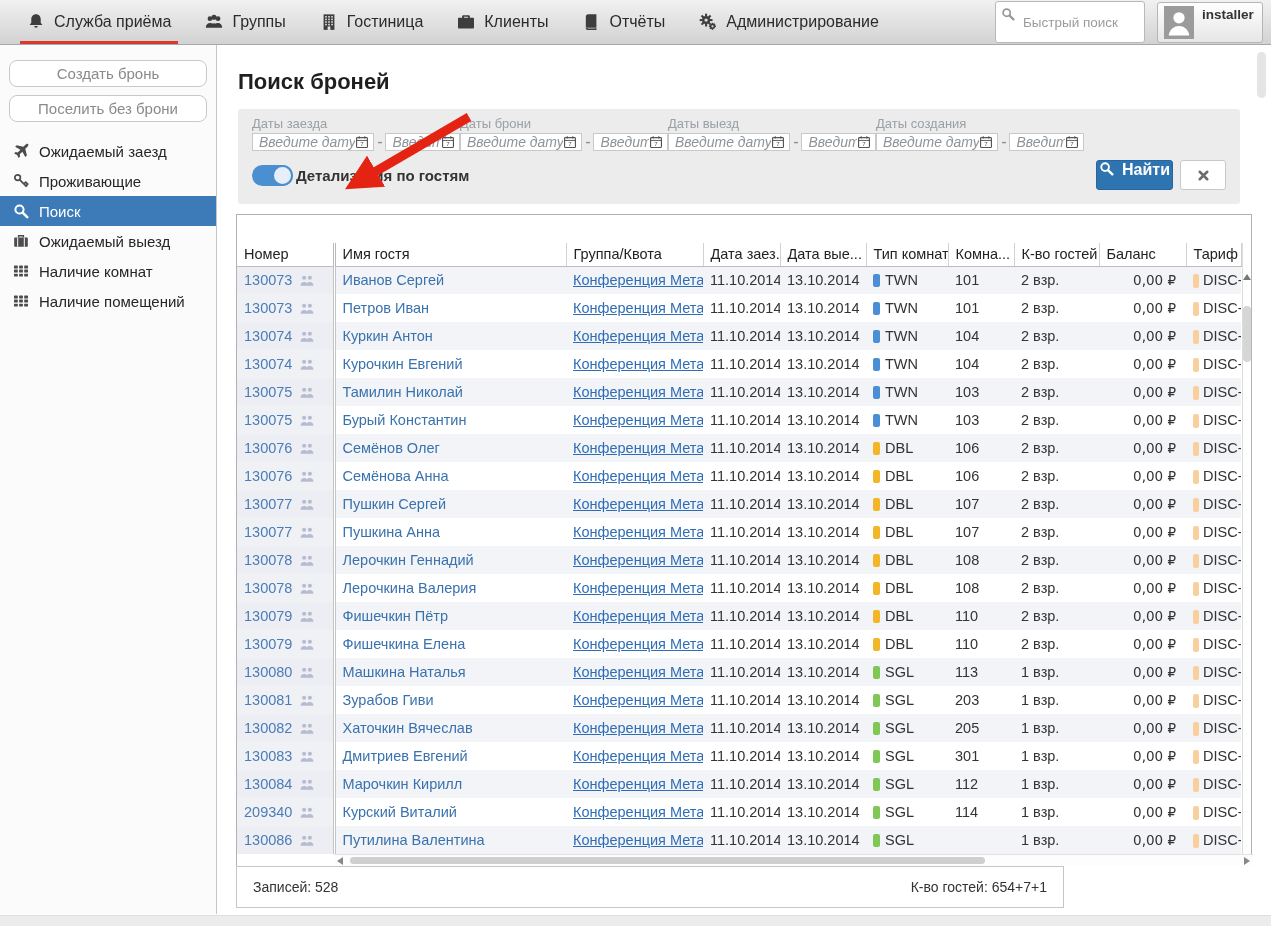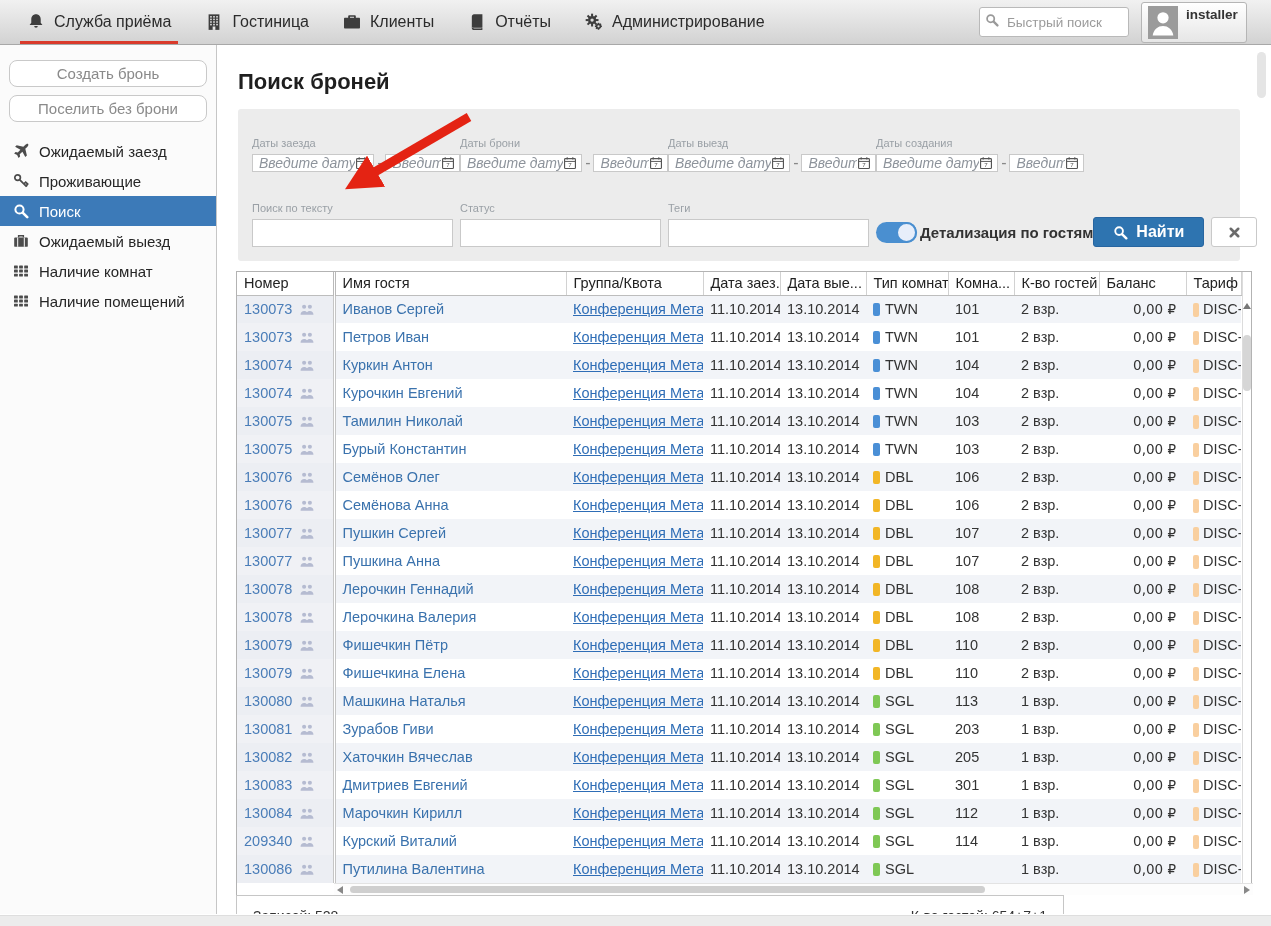--- a/index.html
+++ b/index.html
@@ -3,29 +3,29 @@
 <meta charset="utf-8">
 <style>
   * { margin:0; padding:0; box-sizing:border-box; }
   html,body { width:1271px; height:926px; overflow:hidden; background:#fff;
     font-family:"Liberation Sans","DejaVu Sans",sans-serif; }
   body { position:relative; }
 
   
   .topnav { display:flex; align-items:stretch; height:45px;
     background:linear-gradient(#f1f1f1,#d2d2d2); border-bottom:1px solid #a8a8a8;
-    padding:0 24px 0 10px; }
+    padding:0 8px 0 10px; }
   .nav-item { display:flex; align-items:center; gap:9px; padding:0 17px;
     position:relative; font-size:16px; color:#2b2b2b; cursor:pointer; white-space:nowrap; }
   .nav-item.active::after { content:''; position:absolute; left:10px; right:10px;
     bottom:0; height:3px; background:#d93a2b; }
   .icn { display:inline-flex; }
   .nav-item .icn svg { width:18px; height:18px; color:#3d3d3d; }
   .quick-search { margin-left:auto; align-self:center; position:relative; margin-right:12px; }
-  .quick-search input { width:150px; height:30px; border:1px solid #b9b9b9; border-radius:3px;
+  .quick-search input { width:150px; height:42px; border:1px solid #b9b9b9; border-radius:3px;
     padding:0 6px 0 27px; font-size:13.5px; color:#444; background:#fff; font-family:inherit; }
   .quick-search input::placeholder { color:#9b9b9b; }
   .qs-icon { position:absolute; left:6px; top:6px; width:14px; height:14px; color:#9a9a9a; }
   .qs-icon svg { width:14px; height:14px; }
   .user-chip { align-self:center; display:flex; align-items:flex-start; gap:8px;
     width:106px; height:41px; background:linear-gradient(#ffffff,#e6e6e6);
     border:1px solid #b5b5b5; border-radius:3px; padding:3px 6px; cursor:pointer; }
   .avatar { width:30px; height:33px; background:#9b9b9b; flex-shrink:0; }
   .avatar svg { width:30px; height:33px; }
   .user-name { font-weight:bold; font-size:13.5px; color:#333; margin-top:1px; }
@@ -45,55 +45,55 @@
   .sb-item.active .icn svg { color:#fff; }
 
   .main { flex:1; position:relative; background:#fff; overflow:hidden; }
   .page-title { margin:24px 0 0 21px; font-size:22px; font-weight:bold; color:#1f1f1f; }
 
   
   .filter-panel { margin:14px 0 0 21px; width:1002px; background:#ececec; border-radius:3px;
     padding:7px 14px 14px 14px; position:relative; }
   .f-row1 { display:flex; }
   .fg { width:208px; }
-  .fg-label { font-size:11px; color:#9aa0a6; margin-bottom:3px; height:14px;margin-top:21px; }
+  .fg-label { font-size:13px; color:#9aa0a6; margin-bottom:3px; height:14px; }
   .date-pair { display:flex; align-items:center; }
   .date-box { display:flex; align-items:center; background:#fff; border:1px solid #c9c9c9;
     height:18px; padding:0 4px 0 6px; }
   .date-box input { border:none; outline:none; width:100%; font-size:14px; font-style:italic;
     color:#555; background:transparent; font-family:inherit; }
   .date-box input::placeholder { color:#8d939b; font-style:italic; }
   .date-box .icn svg { width:14px; height:14px; color:#555; }
   .db-from { width:123px; }
   .db-to { width:75px; }
   .dash { margin:0 3px; color:#888; }
   .f-row2 { display:flex; margin-top:9px; align-items:flex-end; }
   .text-input { width:201px; height:28px; border:1px solid #c9c9c9; font-size:14px;
     padding:0 6px; font-family:inherit; background:#fff; }
   .toggle-wrap { display:flex; align-items:center; margin-bottom:4px; }
   .toggle { width:41px; height:21px; border-radius:11px; background:#4a8fd0;
     position:relative; cursor:pointer; flex-shrink:0; }
   .toggle-knob { position:absolute; right:0; top:0; width:21px; height:21px; border-radius:50%;
     background:#e7eefa; border:2px solid #4a8fd0; }
   .toggle-label { font-size:15px; color:#333; font-weight:bold; margin-left:3px; white-space:nowrap; }
   .f-actions { margin-left:auto; display:flex; gap:7px; margin-bottom:0; }
-  .btn-find { height:30px; padding:0 19px; background:#2e74b0; border:1px solid #2765a0;
-    border-radius:3px; color:#fff; font-size:16px; display:flex; align-items:center; gap:8px;
+  .btn-find { height:30px; padding:0 2px; background:#2e74b0; border:1px solid #2765a0;
+    border-radius:3px; color:#fff; font-size:16px; display:flex; align-items:flex-start; gap:8px;
     cursor:pointer; font-family:inherit; font-weight:bold; }
   .btn-find .icn svg { width:15px; height:15px; color:#fff; }
   .btn-clear { width:46px; height:30px; background:#fff; border:1px solid #c9c9c9;
     border-radius:3px; display:flex; align-items:center; justify-content:center; cursor:pointer; }
   .btn-clear svg { width:13px; height:13px; }
 
   .arrow-overlay { position:absolute; left:110px; top:62px; width:175px; height:100px;
     pointer-events:none; z-index:5; }
 
   
   .grid-outer { margin:10px 0 0 19px; width:1016px; border:1px solid #b3b3b3; border-bottom:none; }
-  .table-flex { display:flex; }
+  .table-flex { display:flex;margin-top:28px; }
   table { border-collapse:collapse; table-layout:fixed; width:1004px; }
   th { height:23px; font-weight:normal; font-size:14.5px; color:#222; text-align:left;
     padding:0 0 0 7px; border-right:1px solid #d2d2d2; border-bottom:1px solid #bdbdbd;
     background:#fff; overflow:hidden; white-space:nowrap; cursor:pointer; }
   th.first { border-right:3px double #b9b9b9; }
   td { height:28px; font-size:14.5px; color:#333; padding:0 0 0 7px; overflow:hidden;
     white-space:nowrap; background:#fff; }
   tr.alt td { background:#f2f4f8; }
   td.c-num { background:#f0f1f5 !important; border-right:3px double #c5c5c5; }
   tr.alt td.c-num { background:#ecEef3 !important; }
@@ -138,20 +138,32 @@
 
 <div class="topnav">
   <div id="nav-items" style="display:flex;align-items:stretch;">
       <div class="nav-item active">
         <span class="icn">
           <svg viewBox="0 0 16 16">
             <path fill="currentColor" d="M8 1.2c-2.6 0-4.2 1.9-4.2 4.4v3L2.3 10.7h11.4l-1.5-2.1v-3c0-2.5-1.6-4.4-4.2-4.4zM6.4 11.6a1.6 1.6 0 0 0 3.2 0z"></path>
           </svg>
         </span>
         <span>Служба приёма</span>
+      </div>
+      <div class="nav-item">
+        <span class="icn">
+          <svg viewBox="0 0 16 16" fill="currentColor">
+            <circle cx="4.4" cy="5" r="2.1"></circle>
+            <circle cx="11.6" cy="5" r="2.1"></circle>
+            <path d="M.8 12.5c0-2.1 1.6-3.6 3.7-3.6 1.2 0 2.3.5 3.5 1.5 1.2-1 2.3-1.5 3.5-1.5 2.1 0 3.7 1.5 3.7 3.6v.6H.8z"></path>
+            <circle cx="8" cy="3.8" r="2.3"></circle>
+            <path d="M5.2 10.9C5.9 9.6 6.9 9 8 9s2.1.6 2.8 1.9z"></path>
+          </svg>
+        </span>
+        <span>Группы</span>
       </div>
       <div class="nav-item">
         <span class="icn">
           <svg viewBox="0 0 16 16">
             <path fill="currentColor" d="M3.2 1.2h9.6V15H3.2z"></path>
             <g fill="#e6e6e6">
               <rect x="4.6" y="2.7" width="1.4" height="1.4"></rect>
               <rect x="7.3" y="2.7" width="1.4" height="1.4"></rect>
               <rect x="10" y="2.7" width="1.4" height="1.4"></rect>
               <rect x="4.6" y="5" width="1.4" height="1.4"></rect>
@@ -431,25 +443,20 @@
                     <line x1="4.8" y1="1.3" x2="4.8" y2="4" stroke-width="1.3"></line>
                     <line x1="11.2" y1="1.3" x2="11.2" y2="4" stroke-width="1.3"></line>
                     <text x="8" y="12.3" font-size="7" fill="currentColor" stroke="none" text-anchor="middle" font-family="Liberation Sans,sans-serif">7</text>
                   </svg>
                 </span>
               </div>
             </div>
           </div>
         </div>
       <div class="f-row2">
-        <div id="f-row2-fields" style="display:flex;">
-            <div class="fg"><div class="fg-label">Поиск по тексту</div><input type="text" class="text-input" style=""></div>
-            <div class="fg"><div class="fg-label">Статус</div><input type="text" class="text-input" style=""></div>
-            <div class="fg"><div class="fg-label">Теги</div><input type="text" class="text-input" style=""></div>
-          </div>
         <div class="toggle-wrap">
           <div class="toggle" id="guest-toggle">
             <div class="toggle-knob"></div>
           </div>
           <div class="toggle-label">Детализация по гостям</div>
         </div>
         <div class="f-actions">
           <button class="btn-find">
             <span class="icn" id="find-icon">
                 <svg viewBox="0 0 16 16">

